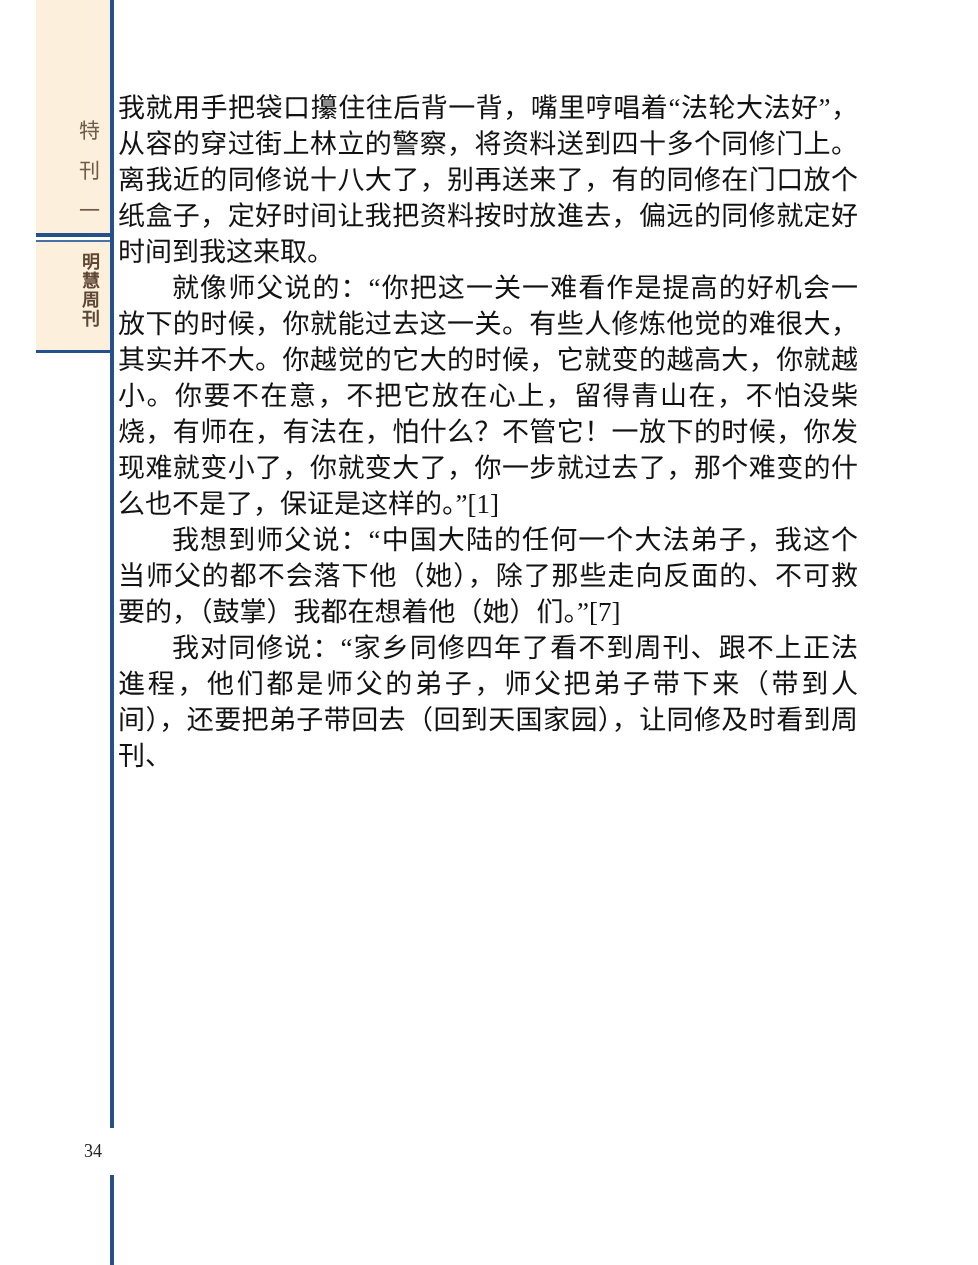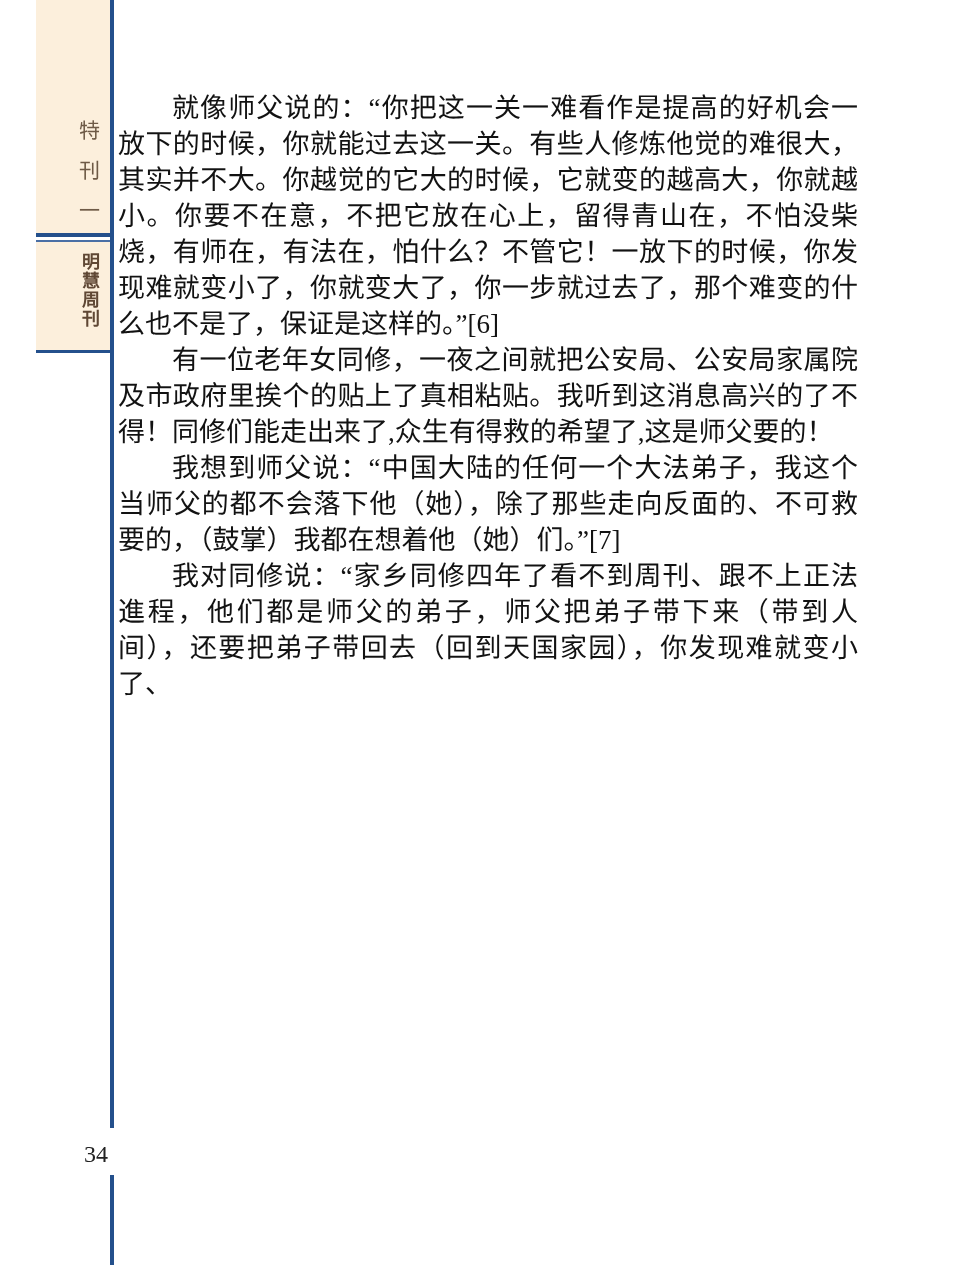--- a/index.html
+++ b/index.html
@@ -44,21 +44,21 @@
     font-weight:bold;
     color:var(--sidebar-text-2);
   }
   
   .v-rule{position:absolute;left:110px;width:4px;background:var(--accent-blue);}
   .v-rule-top{top:0;height:1128px;}
   .v-rule-bottom{top:1175px;height:90px;}
   
   .page-number{
     position:absolute;left:84px;top:1141px;
-    font-size:24px;color:#222222;font-family:Liberation Serif, serif;
+    font-size:18px;color:#222222;font-family:Liberation Serif, serif;
   }
   
   .article{
     position:absolute;left:118px;top:90px;width:740px;
     font-size:27px;line-height:36px;
     color:var(--body-text);
     text-align:justify;
   }
   .article p{margin:0;padding:0;text-indent:2em;}
   .article p.no-indent{text-indent:0;}
@@ -83,19 +83,19 @@
 周
 刊</div>
   </div>
 
   <div class="v-rule v-rule-top"></div>
   <div class="v-rule v-rule-bottom"></div>
 
   <div class="page-number">34</div>
 
   <div class="article">
-    <p>就像师父说的：“你把这一关一难看作是提高的好机会一放下的时候，你就能过去这一关。有些人修炼他觉的难很大，其实并不大。你越觉的它大的时候，它就变的越高大，你就越小。你要不在意，不把它放在心上，留得青山在，不怕没柴烧，有师在，有法在，怕什么？不管它！一放下的时候，你发现难就变小了，你就变大了，你一步就过去了，那个难变的什么也不是了，保证是这样的。”[6]</p>
-    <p>有一位老年女同修，一夜之间就把公安局、公安局家属院及市政府里挨个的贴上了真相粘贴。我听到这消息高兴的了不得！同修们能走出来了,众生有得救的希望了,这是师父要的！</p>
+    <p class="no-indent">我就用手把袋口攥住往后背一背，嘴里哼唱着“法轮大法好”，从容的穿过街上林立的警察，将资料送到四十多个同修门上。离我近的同修说十八大了，别再送来了，有的同修在门口放个纸盒子，定好时间让我把资料按时放進去，偏远的同修就定好时间到我这来取。</p>
+    <p>就像师父说的：“你把这一关一难看作是提高的好机会一放下的时候，你就能过去这一关。有些人修炼他觉的难很大，其实并不大。你越觉的它大的时候，它就变的越高大，你就越小。你要不在意，不把它放在心上，留得青山在，不怕没柴烧，有师在，有法在，怕什么？不管它！一放下的时候，你发现难就变小了，你就变大了，你一步就过去了，那个难变的什么也不是了，保证是这样的。”[1]</p>
     <p>我想到师父说：“中国大陆的任何一个大法弟子，我这个当师父的都不会落下他（她），除了那些走向反面的、不可救要的，（鼓掌）我都在想着他（她）们。”[7]</p>
-    <p>我对同修说：“家乡同修四年了看不到周刊、跟不上正法進程，他们都是师父的弟子，师父把弟子带下来（带到人间），还要把弟子带回去（回到天国家园），你发现难就变小了、</p>
+    <p>我对同修说：“家乡同修四年了看不到周刊、跟不上正法進程，他们都是师父的弟子，师父把弟子带下来（带到人间），还要把弟子带回去（回到天国家园），让同修及时看到周刊、</p>
   </div>
 
 </div>
 
 </body></html>

